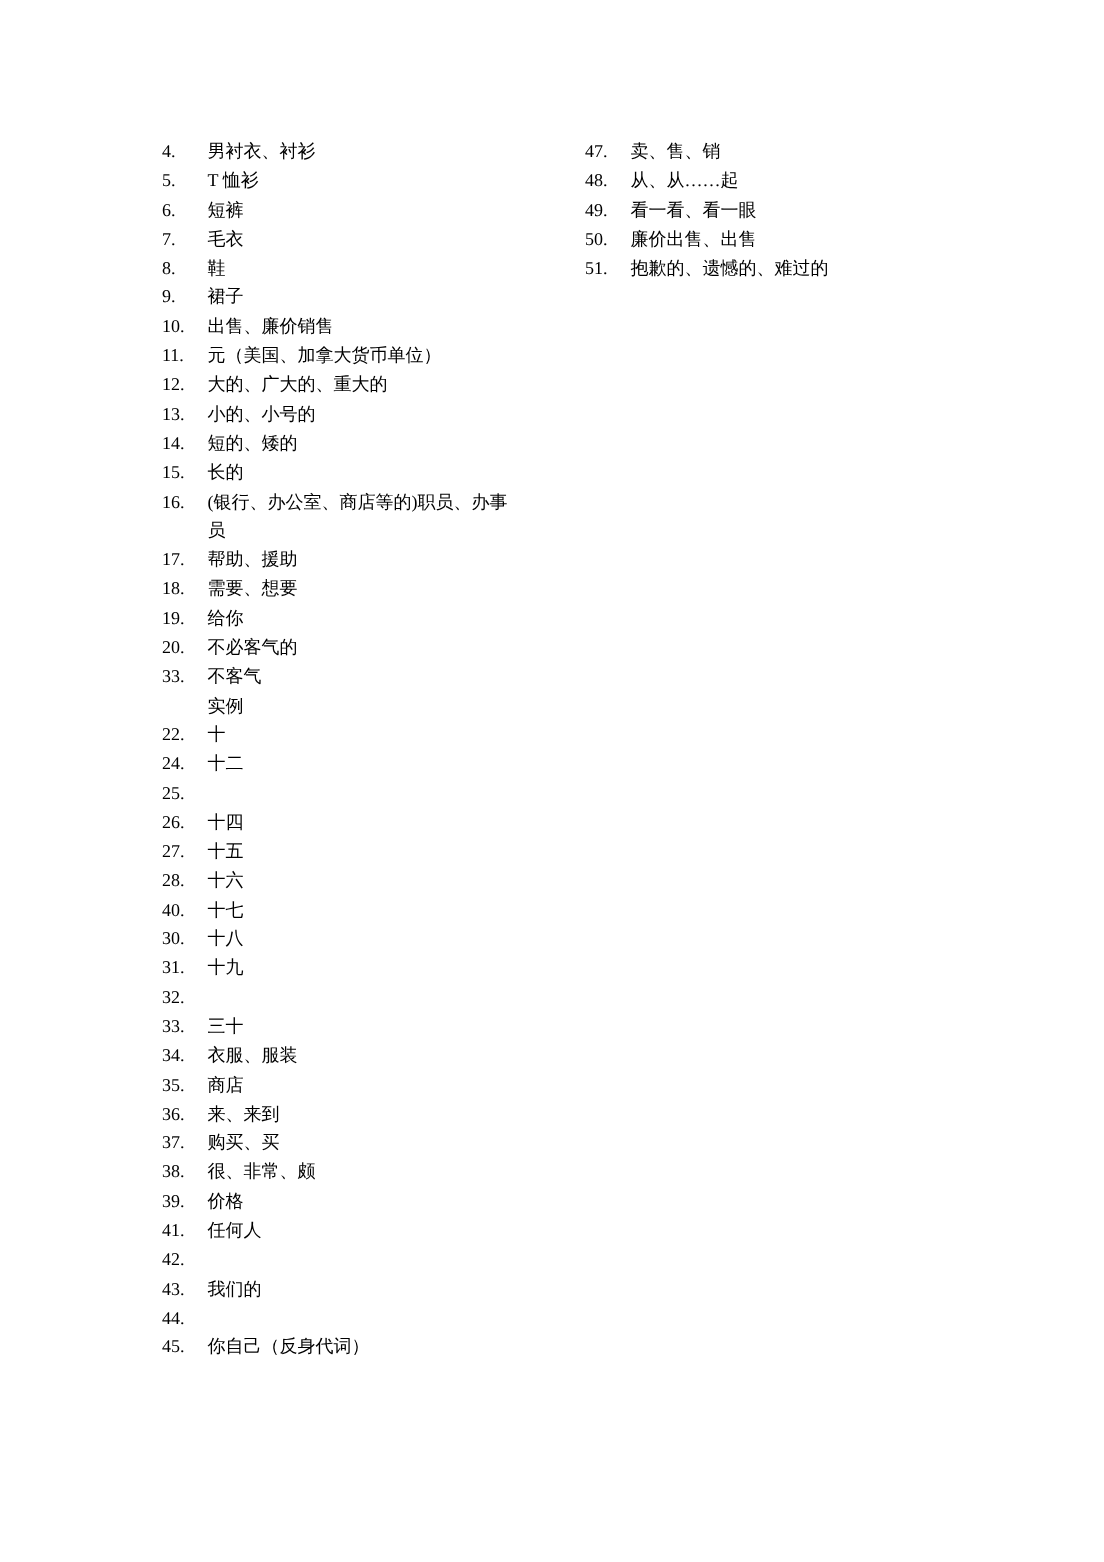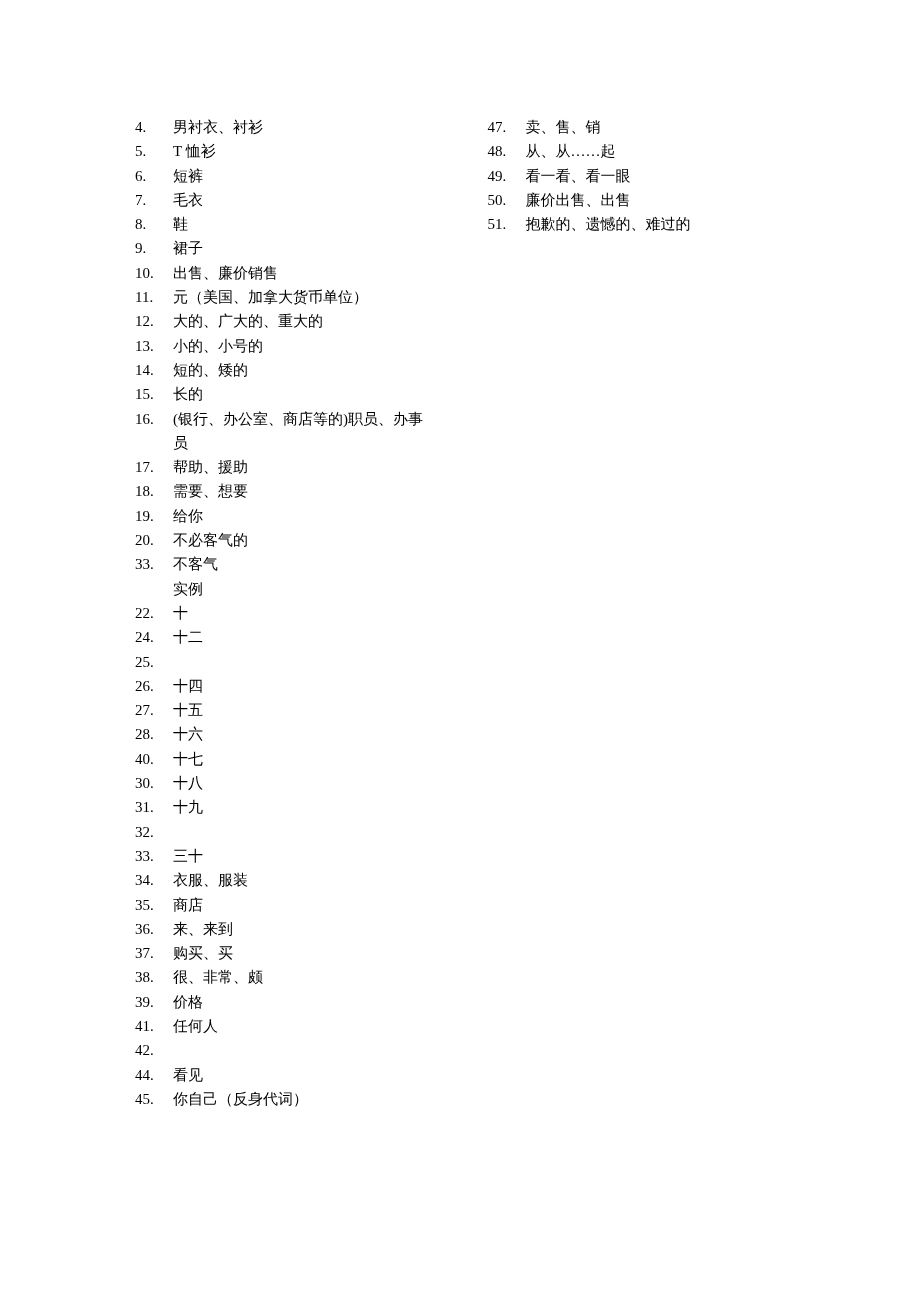--- a/index.html
+++ b/index.html
@@ -189,22 +189,25 @@
         <span class="text">价格</span>
       </div>
       <div class="list-item">
         <span class="num">41.</span>
         <span class="text">任何人</span>
       </div>
       <div class="list-item">
         <span class="num">42.</span>
       </div>
       <div class="list-item">
+        <span class="num">43.</span>
+        <span class="text">我们的</span>
+      </div>
+      <div class="list-item">
         <span class="num">44.</span>
-        <span class="text">看见</span>
       </div>
       <div class="list-item">
         <span class="num">45.</span>
         <span class="text">你自己（反身代词）</span>
       </div>
     </div>
   <div class="column" id="right-col">
       <div class="list-item">
         <span class="num">47.</span>
         <span class="text">卖、售、销</span>

